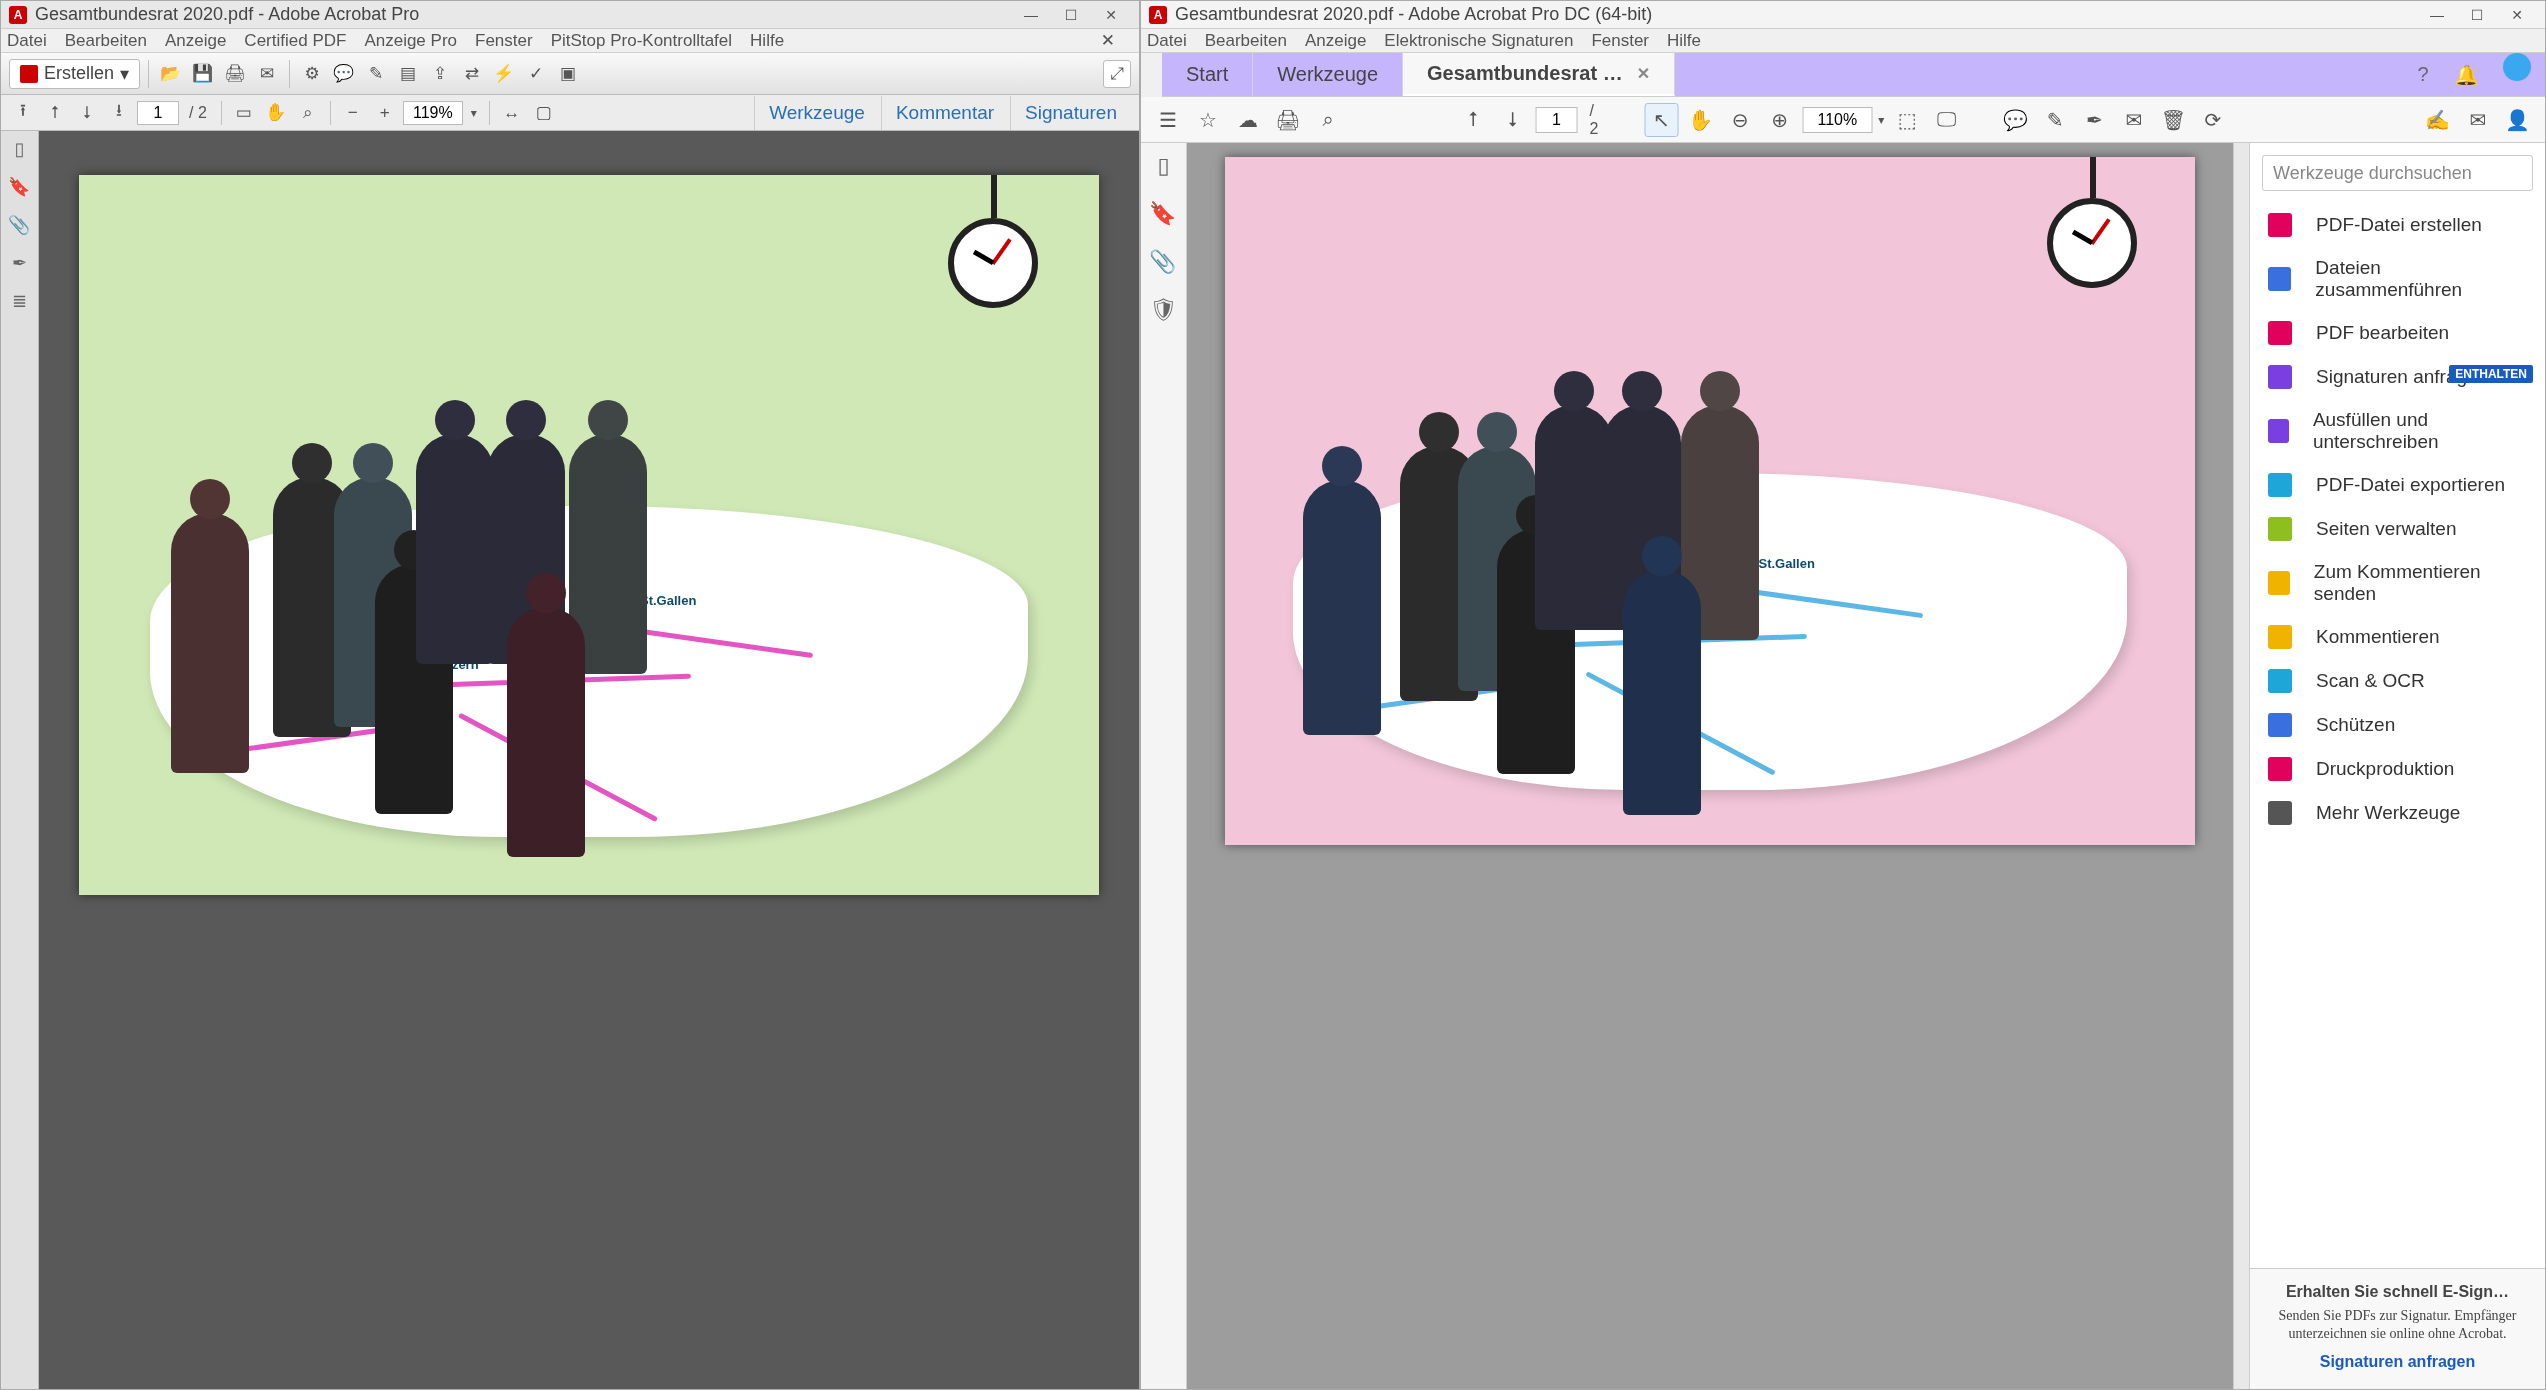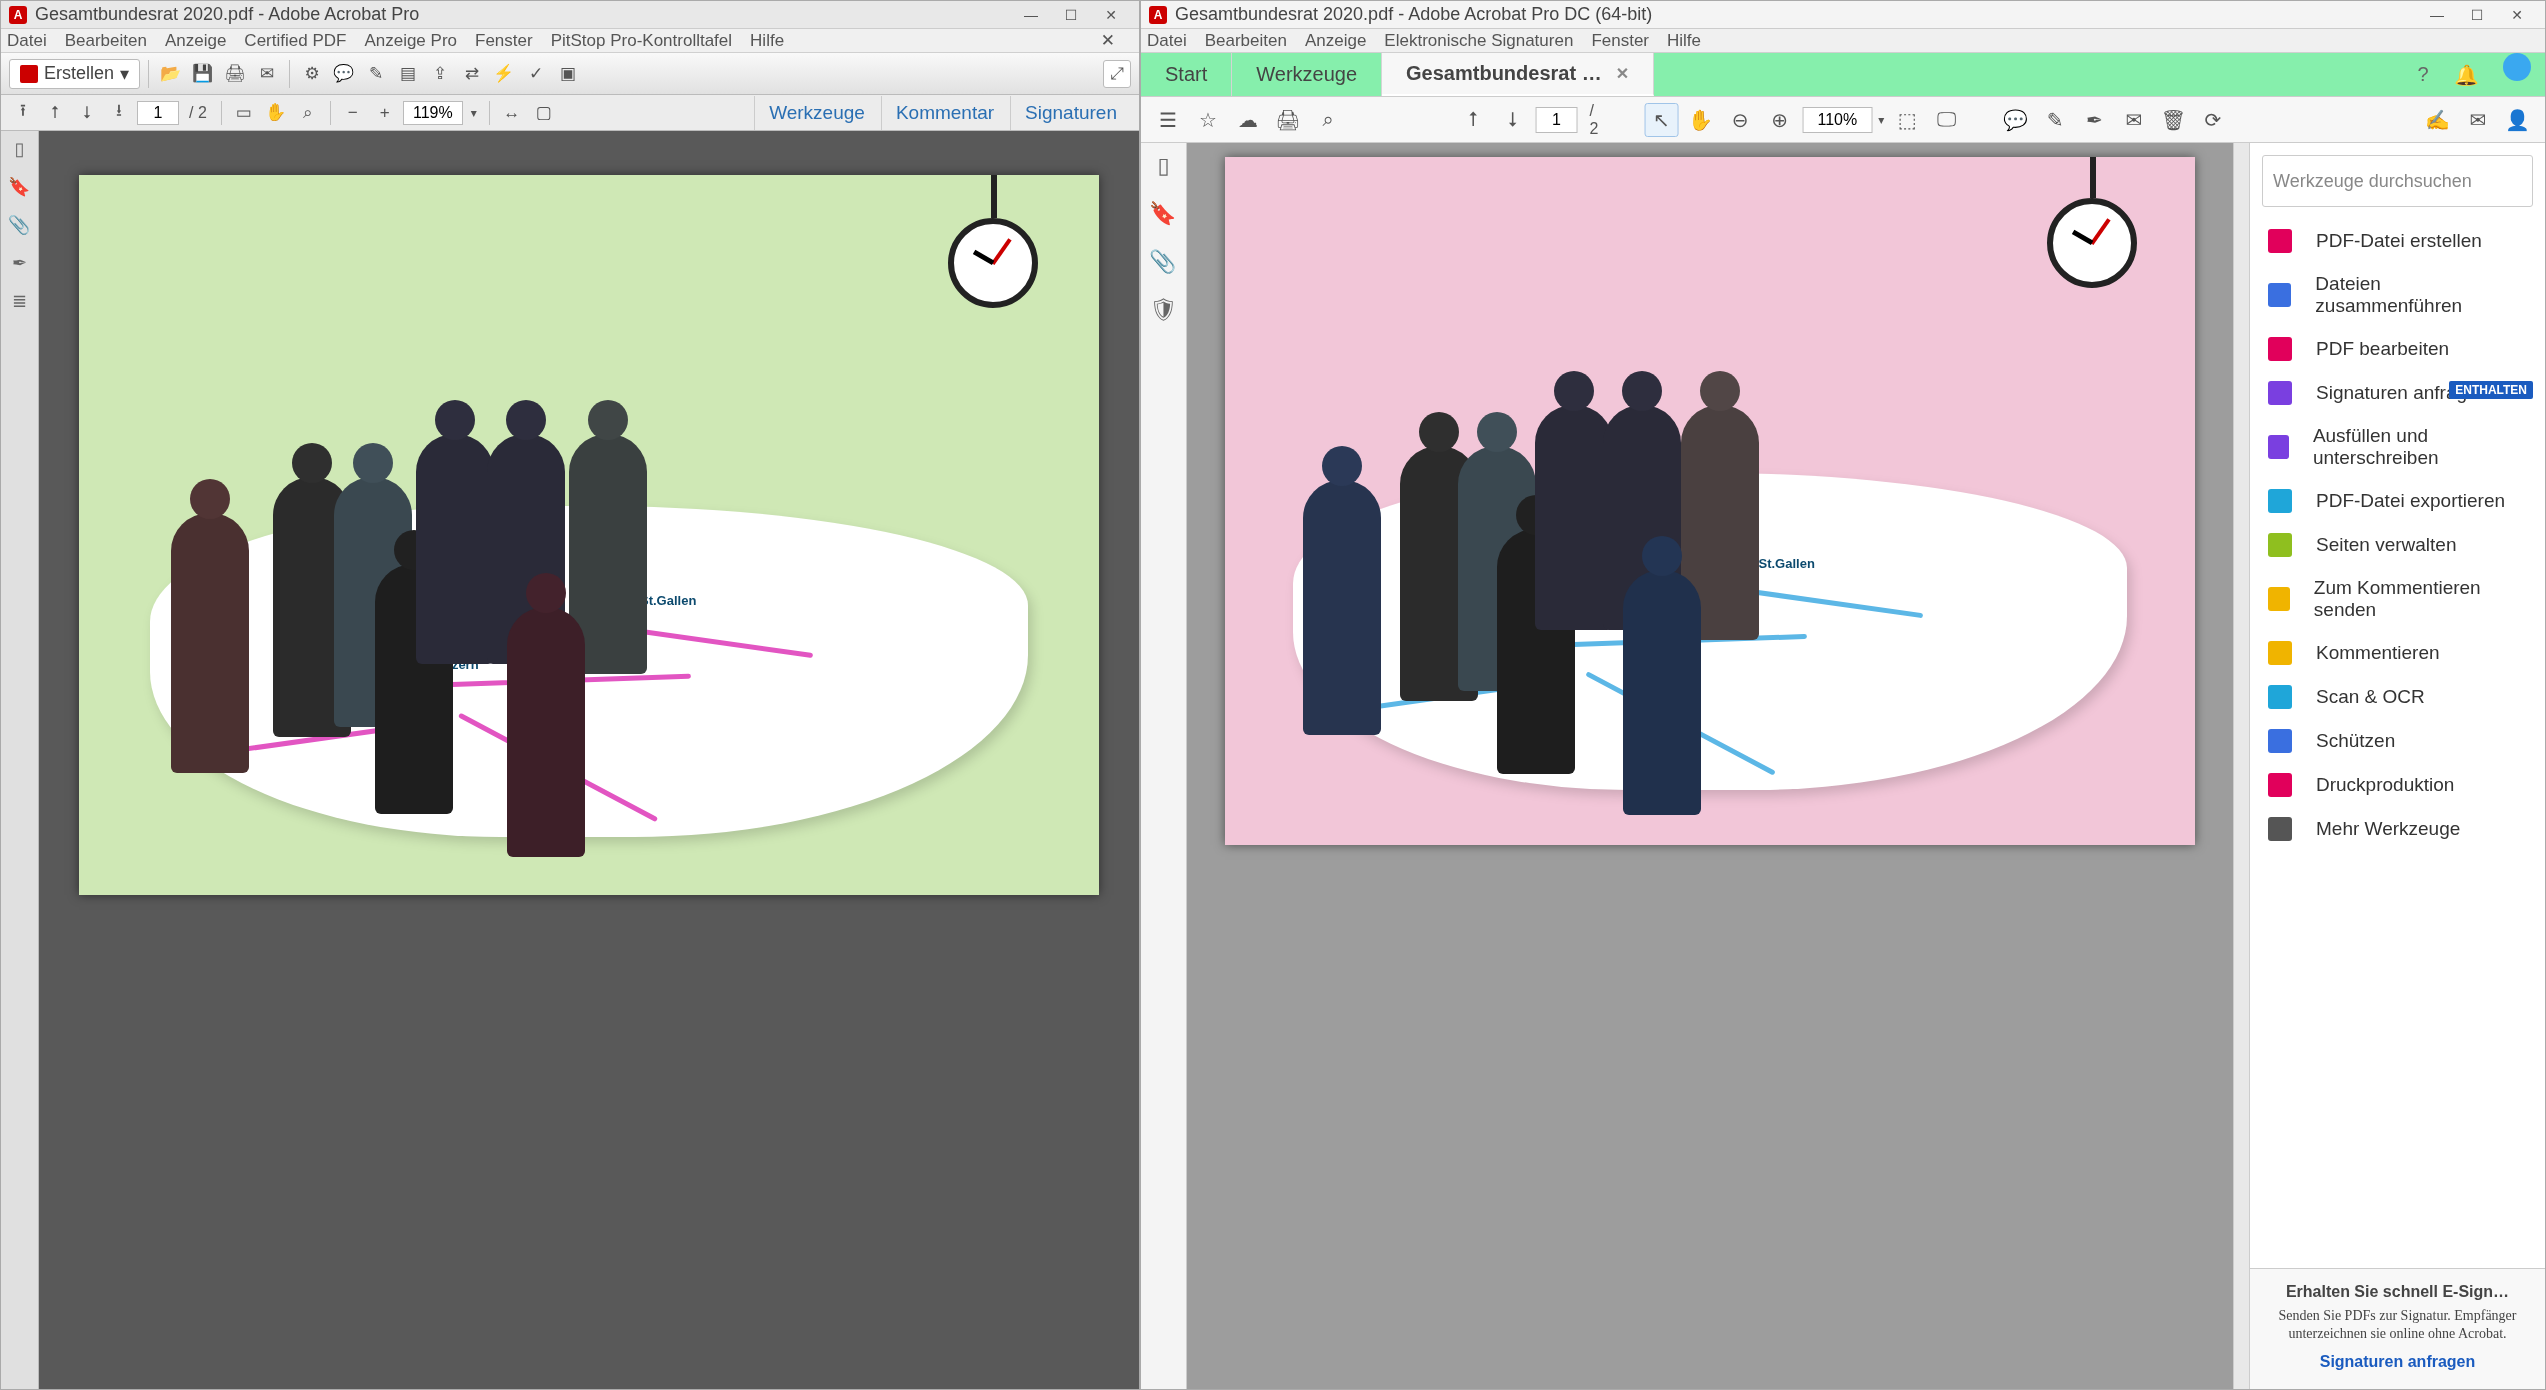--- a/index.html
+++ b/index.html
@@ -32,21 +32,21 @@
   .tb2 .rightlinks{margin-left:auto;display:flex;gap:2px;}
   .tb2 .rightlinks span{padding:6px 14px;font-size:19px;color:#2a6fb3;border-left:1px solid #ccc;}
   
   .content-wrap{flex:1;display:flex;overflow:hidden;}
   .leftrail{width:38px;background:#e0e0e0;border-right:1px solid #bbb;display:flex;flex-direction:column;align-items:center;padding-top:6px;gap:14px;}
   .leftrail .ic{width:24px;height:24px;font-size:18px;color:#666;display:flex;align-items:center;justify-content:center;}
   .docarea{flex:1;background:#595959;display:flex;align-items:flex-start;justify-content:center;padding:44px 0 0 0;overflow:auto;}
   .page{background:#fff;box-shadow:0 0 10px rgba(0,0,0,.5);position:relative;overflow:hidden;}
   .page-left{width:1020px;height:720px;}
   
-  .tabsrow{height:44px;display:flex;align-items:stretch;background:#86efac;border-bottom:1px solid #ccc;}
+  .tabsrow{height:44px;display:flex;align-items:stretch;background:#c4b5fd;border-bottom:1px solid #ccc;margin-left:21px;}
   .tab{padding:0 24px;display:flex;align-items:center;gap:10px;font-size:20px;color:#444;border-right:1px solid #d4d4d4;}
   .tab.active{background:#f7f7f7;border-bottom:2px solid #fff;font-weight:bold;}
   .tab .x{font-size:16px;color:#888;margin-left:4px;}
   .tabsrow .spacer{flex:1;}
   .tabsrow .ric{width:44px;display:flex;align-items:center;justify-content:center;font-size:20px;color:#666;}
   .avatar{width:28px;height:28px;border-radius:50%;background:#3aa8f0;margin:0 14px;}
   
   .rtb{height:46px;display:flex;align-items:center;background:#f7f7f7;border-bottom:1px solid #ccc;padding:0 10px;gap:6px;position:relative;}
   .rtb .ic{width:34px;height:34px;display:flex;align-items:center;justify-content:center;font-size:20px;color:#555;border-radius:3px;}
   .rtb .ic.sel{border:1px solid #a0c4e8;background:#e8f2fb;}
@@ -56,21 +56,21 @@
   .rtb .centerzone{position:absolute;left:50%;transform:translateX(-50%);display:flex;align-items:center;gap:6px;}
   .rtb .rightzone{margin-left:auto;display:flex;align-items:center;gap:6px;}
   
   .rwrap{flex:1;display:flex;overflow:hidden;}
   .rrail{width:46px;background:#f4f4f4;border-right:1px solid #ccc;display:flex;flex-direction:column;align-items:center;padding-top:10px;gap:22px;}
   .rrail .ic{font-size:22px;color:#666;}
   .rdoc{flex:1;background:#9d9d9d;display:flex;justify-content:center;padding-top:14px;overflow:auto;}
   .page-right{width:970px;height:688px;}
   
   .tools{width:296px;background:#fff;border-left:1px solid #ccc;display:flex;flex-direction:column;}
-  .tools .search{margin:12px;height:52px;border:1px solid #ccc;border-radius:3px;padding:0 10px;font-size:18px;color:#888;display:flex;align-items:center;}
+  .tools .search{margin:12px;height:36px;border:1px solid #ccc;border-radius:3px;padding:0 10px;font-size:18px;color:#888;display:flex;align-items:center;}
   .tool-item{display:flex;align-items:center;gap:24px;padding:10px 18px;font-size:19px;color:#333;position:relative;}
   .tool-item .ti-ic{width:24px;height:24px;border-radius:3px;display:inline-block;}
   .badge{position:absolute;right:12px;top:10px;background:#1a5bbf;color:#fff;font-size:12px;font-weight:bold;padding:2px 6px;border-radius:2px;}
   .esign-box{margin-top:auto;border-top:1px solid #ccc;background:#f8f8f8;padding:14px 18px 18px;font-size:16px;color:#444;text-align:center;}
   .esign-box .hd{font-weight:bold;margin-bottom:6px;}
   .esign-box .lnk{color:#1a5bbf;margin-top:10px;display:block;font-weight:bold;}
   
   .photo{position:absolute;inset:0;}
   .photo-green{background:#cfe8b5;}
   .photo-pink{background:#f2c6d8;}

